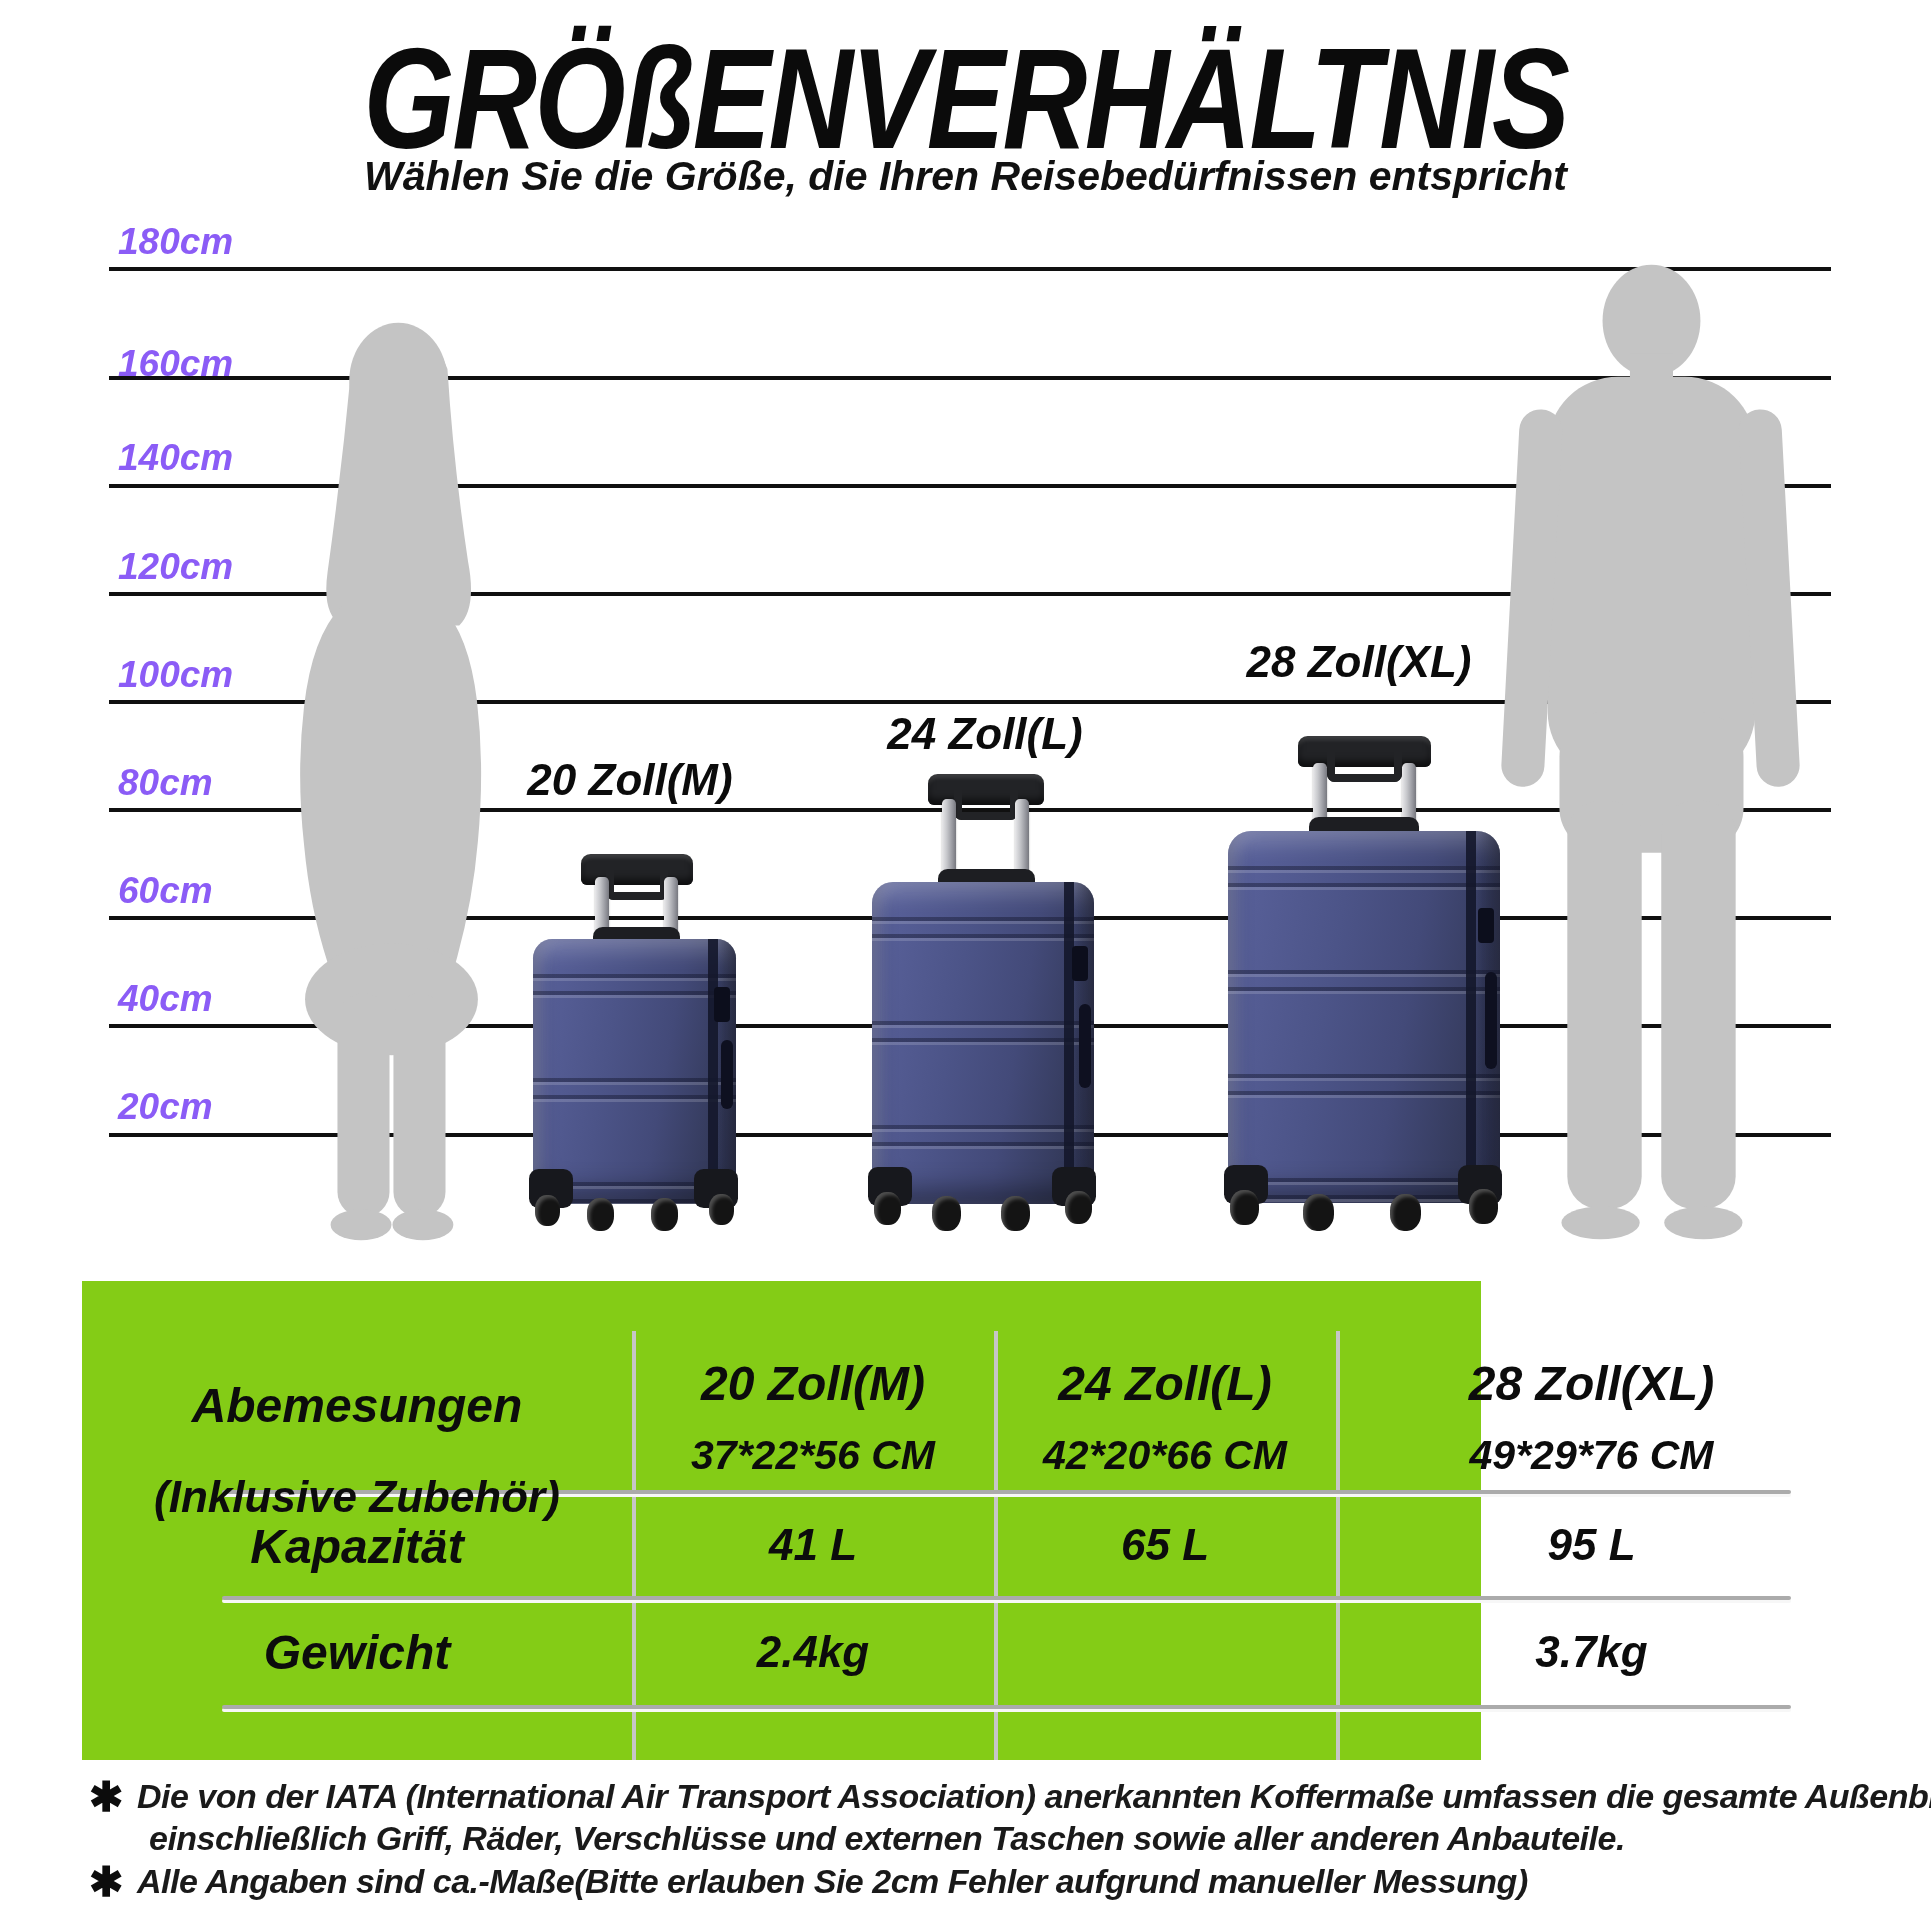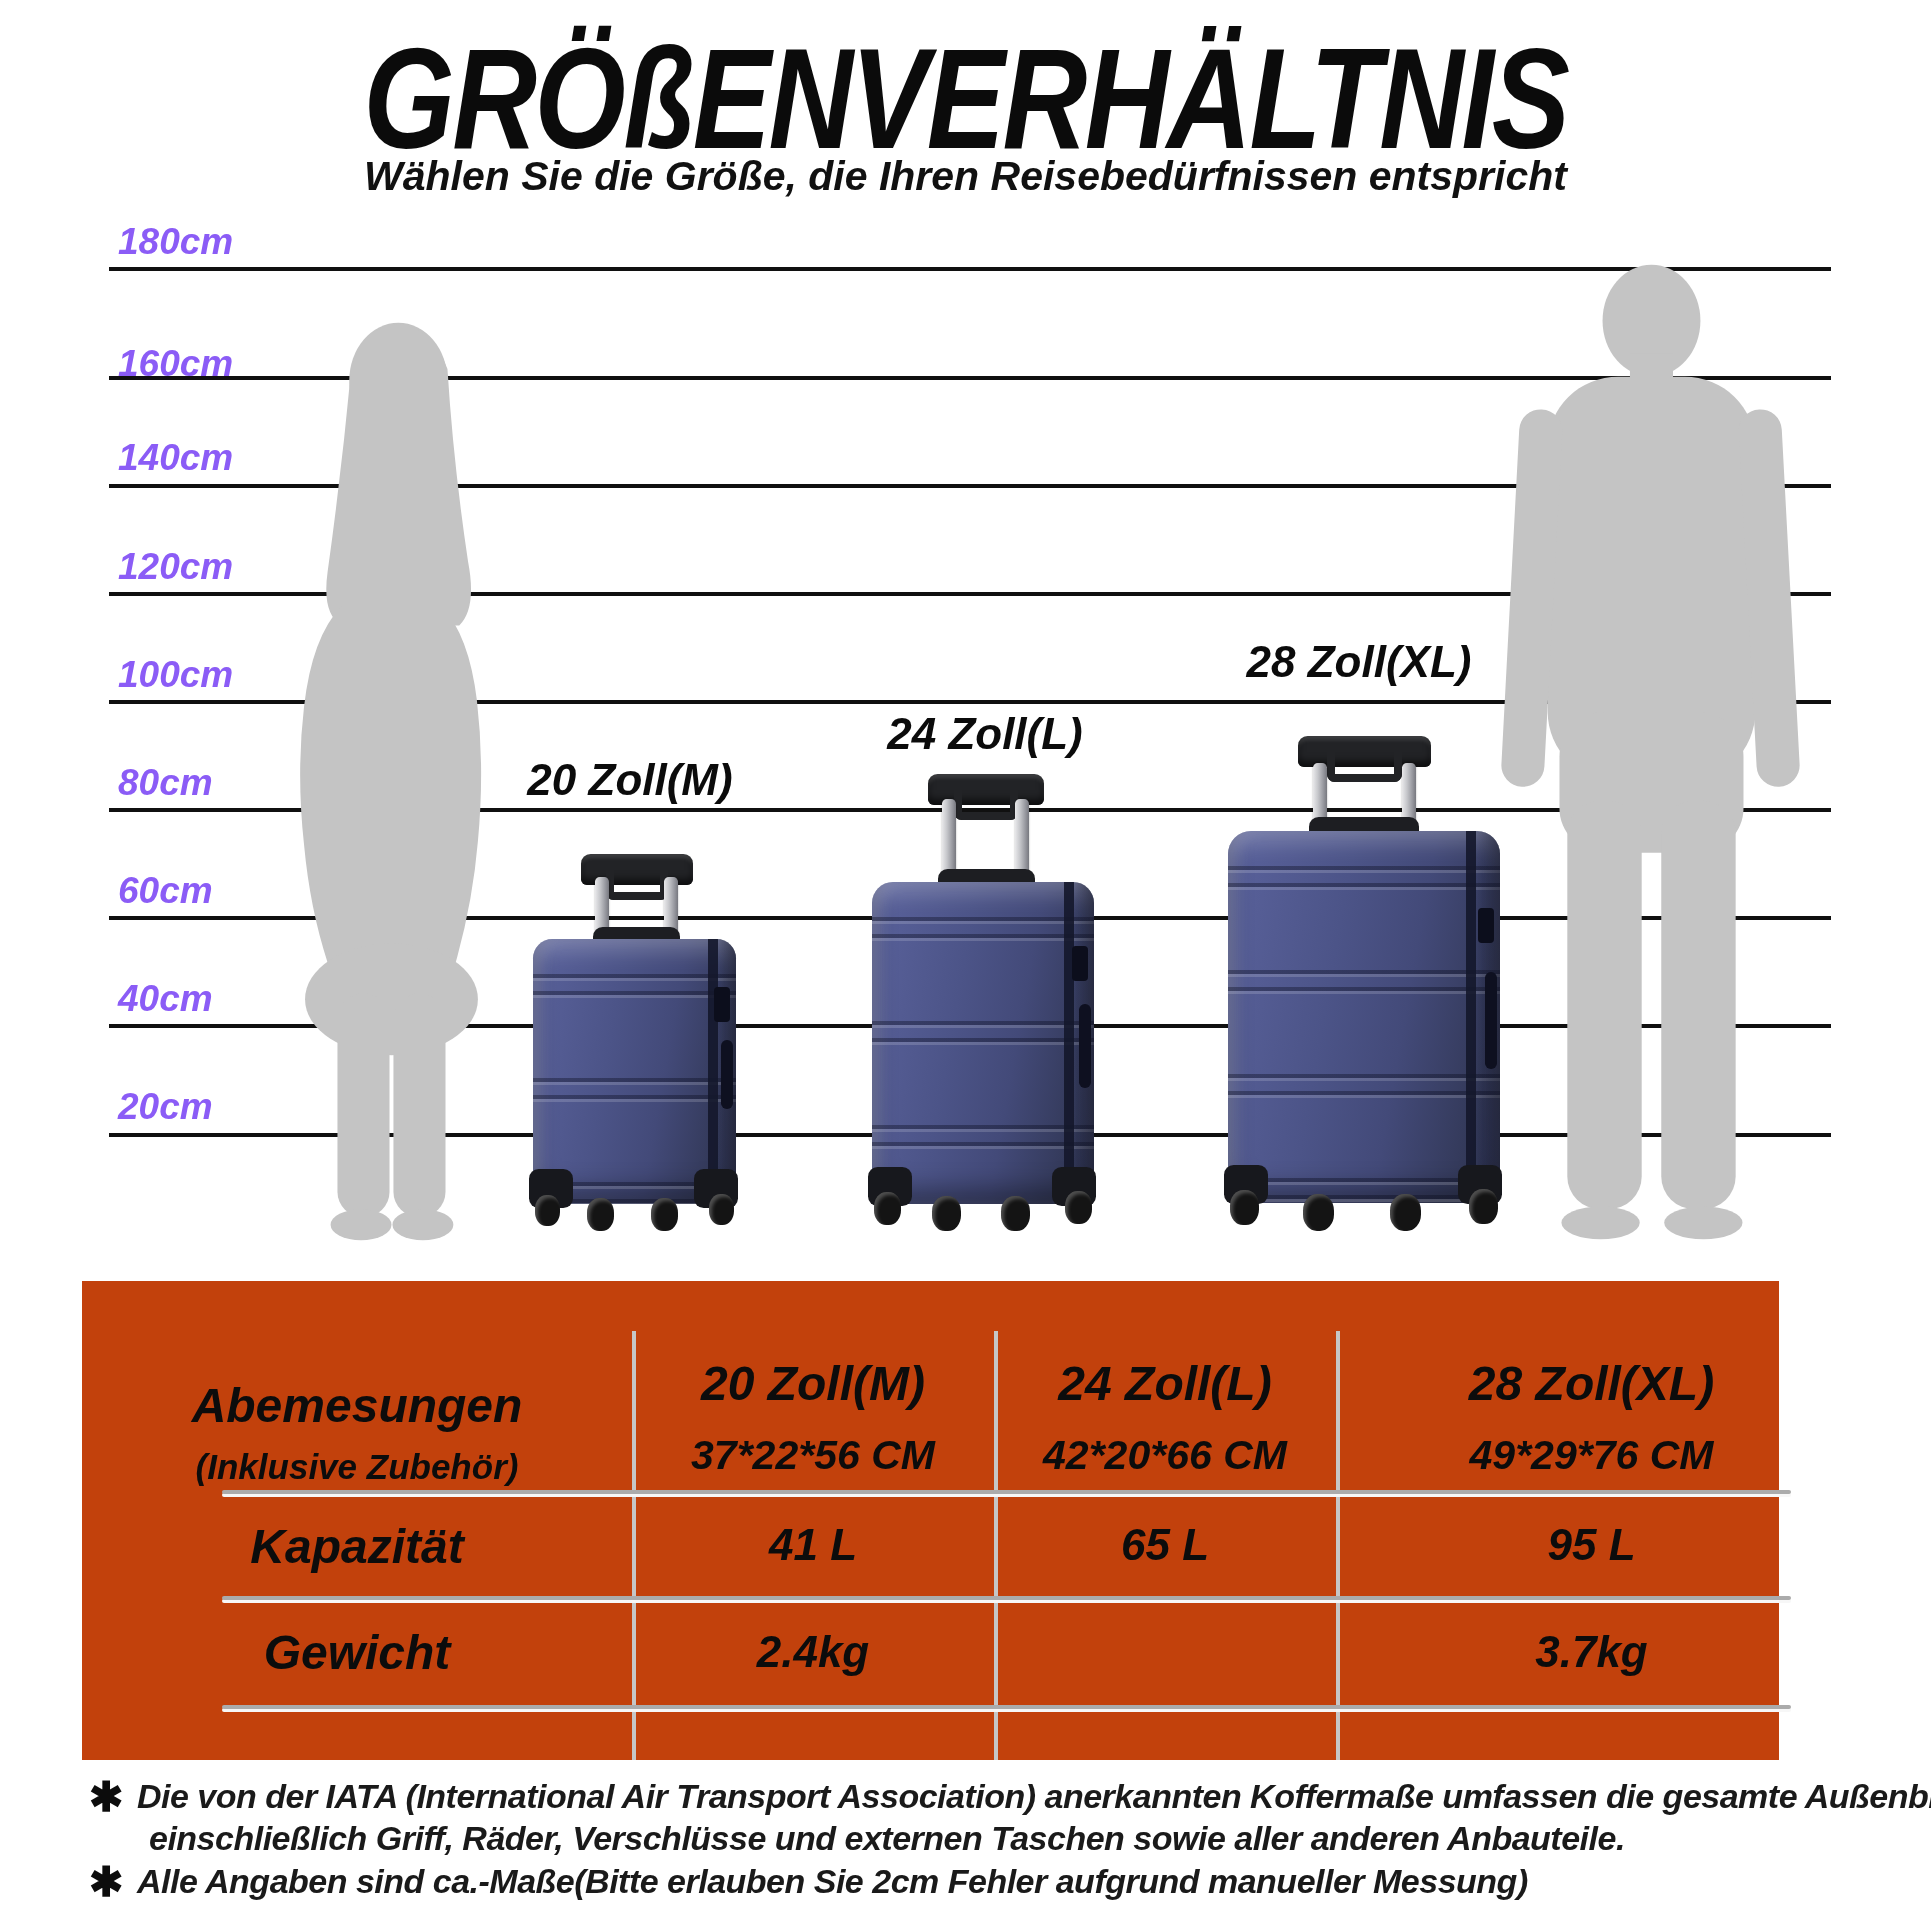--- a/index.html
+++ b/index.html
@@ -68,31 +68,31 @@
   .zipstrip{position:absolute;top:0;bottom:0;right:9%;width:9.7px;background:#14172b;opacity:.9;}
   .lock{position:absolute;width:16.4px;height:35px;background:#0c0e1c;border-radius:3.9px;right:5.8px;}
   .sidehandle{position:absolute;width:12.6px;height:26%;background:#0e1020;border-radius:5.8px;right:2.9px;top:38%;}
   .corner{position:absolute;width:44px;height:39px;background:#17181d;border-radius:9.7px;}
   .wheel{position:absolute;background:#141414;border-radius:45%;box-shadow:inset 2.9px 2.9px 3.9px rgba(255,255,255,.25);}
   .sizelabel{
     position:absolute;transform:translateX(-50%);white-space:nowrap;
     font-size:44px;font-weight:bold;font-style:italic;color:#0b0b0b;
   }
   
-  .tablebox{position:absolute;left:82px;top:1281px;width:1697px;height:479px;background:#c2410c;}
+  .tablebox{position:absolute;left:82px;top:1281px;width:1399px;height:479px;background:#84cc16;}
   .vdiv{position:absolute;top:50px;bottom:0;width:3.9px;background:#c6c6c6;}
   .hsep{
     position:absolute;height:3.9px;background:#ababab;border-radius:2.9px;
     box-shadow:0 2.9px 0 #f7f7f7;
   }
   .cell{position:absolute;text-align:center;white-space:nowrap;font-style:italic;font-weight:bold;color:#0c0c0c;}
   .cell.coltitle{font-size:48px;}
   .cell.dims{font-size:41px;}
   .cell.rowtitle{font-size:48px;}
-  .cell.rowsub{font-size:35px;}
+  .cell.rowsub{font-size:44px;margin-top:25px;}
   .cell.value{font-size:44px;}
   
   .fnmark{position:absolute;font-size:41px;font-weight:bold;color:#0c0c0c;}
   .fnline{
     position:absolute;font-size:34px;font-weight:bold;font-style:italic;color:#1a1a1a;
     white-space:nowrap;letter-spacing:-0.5px;
   }
 </style>
 </head>
 <body>

